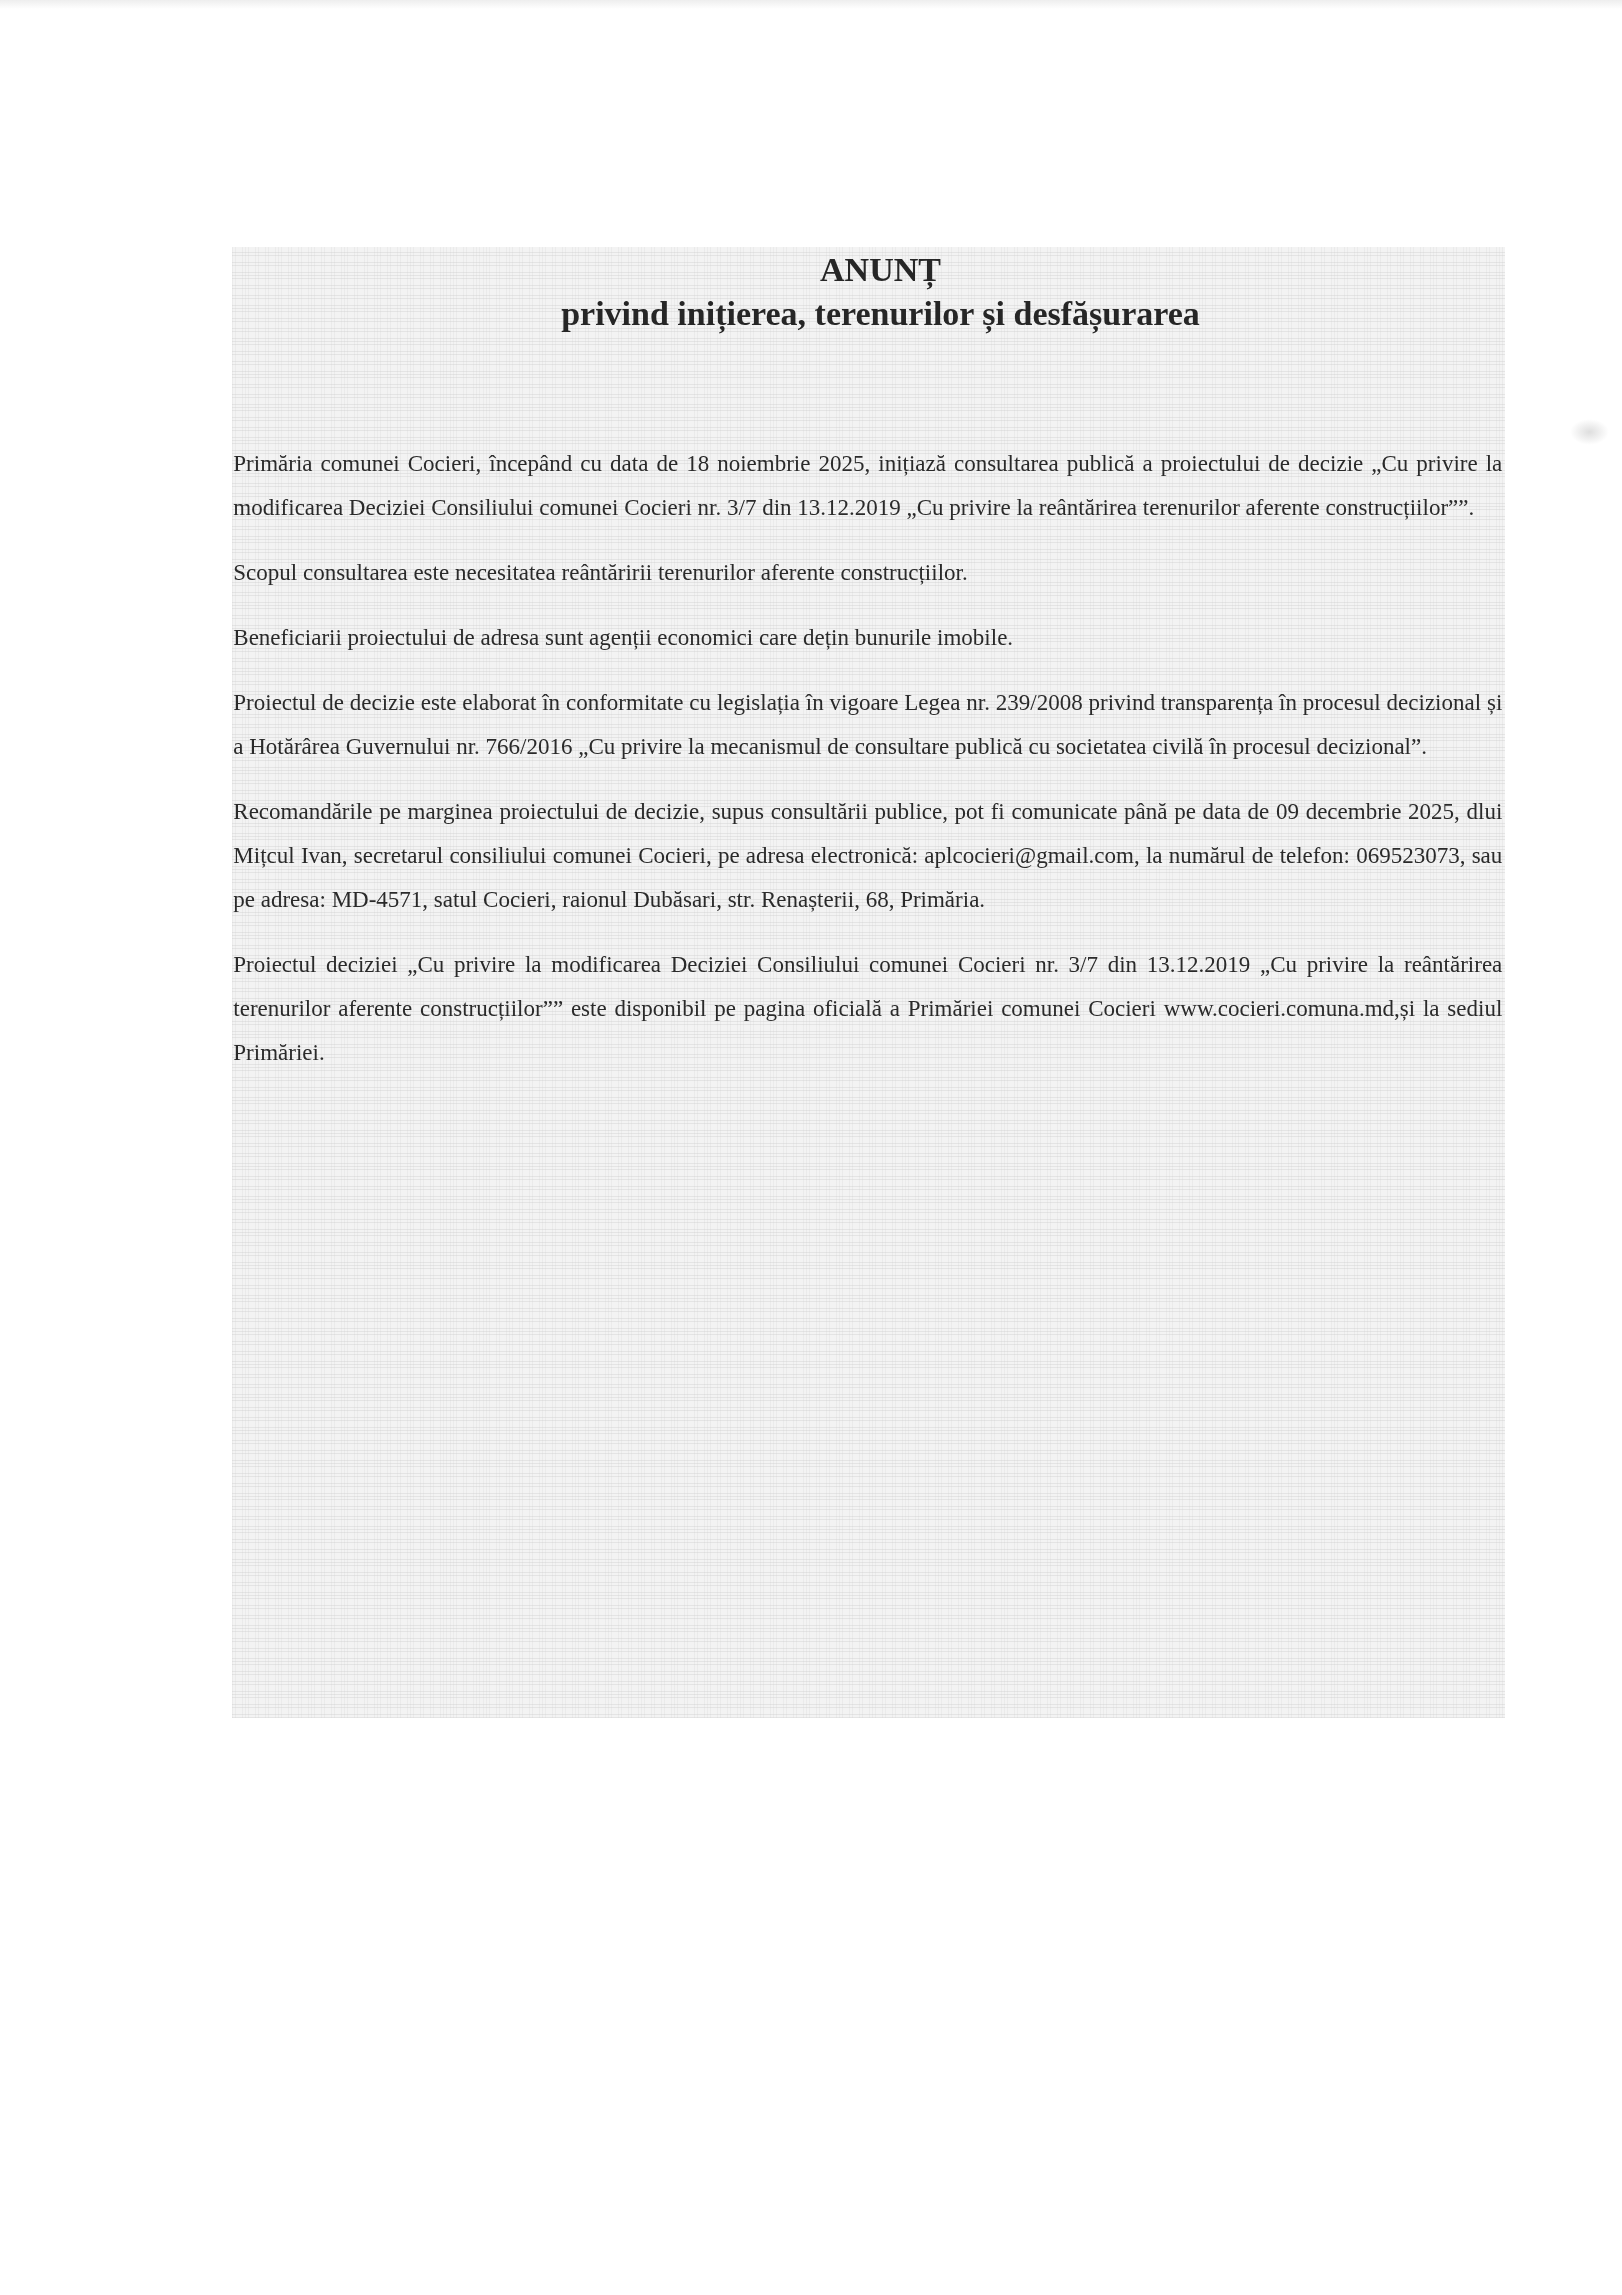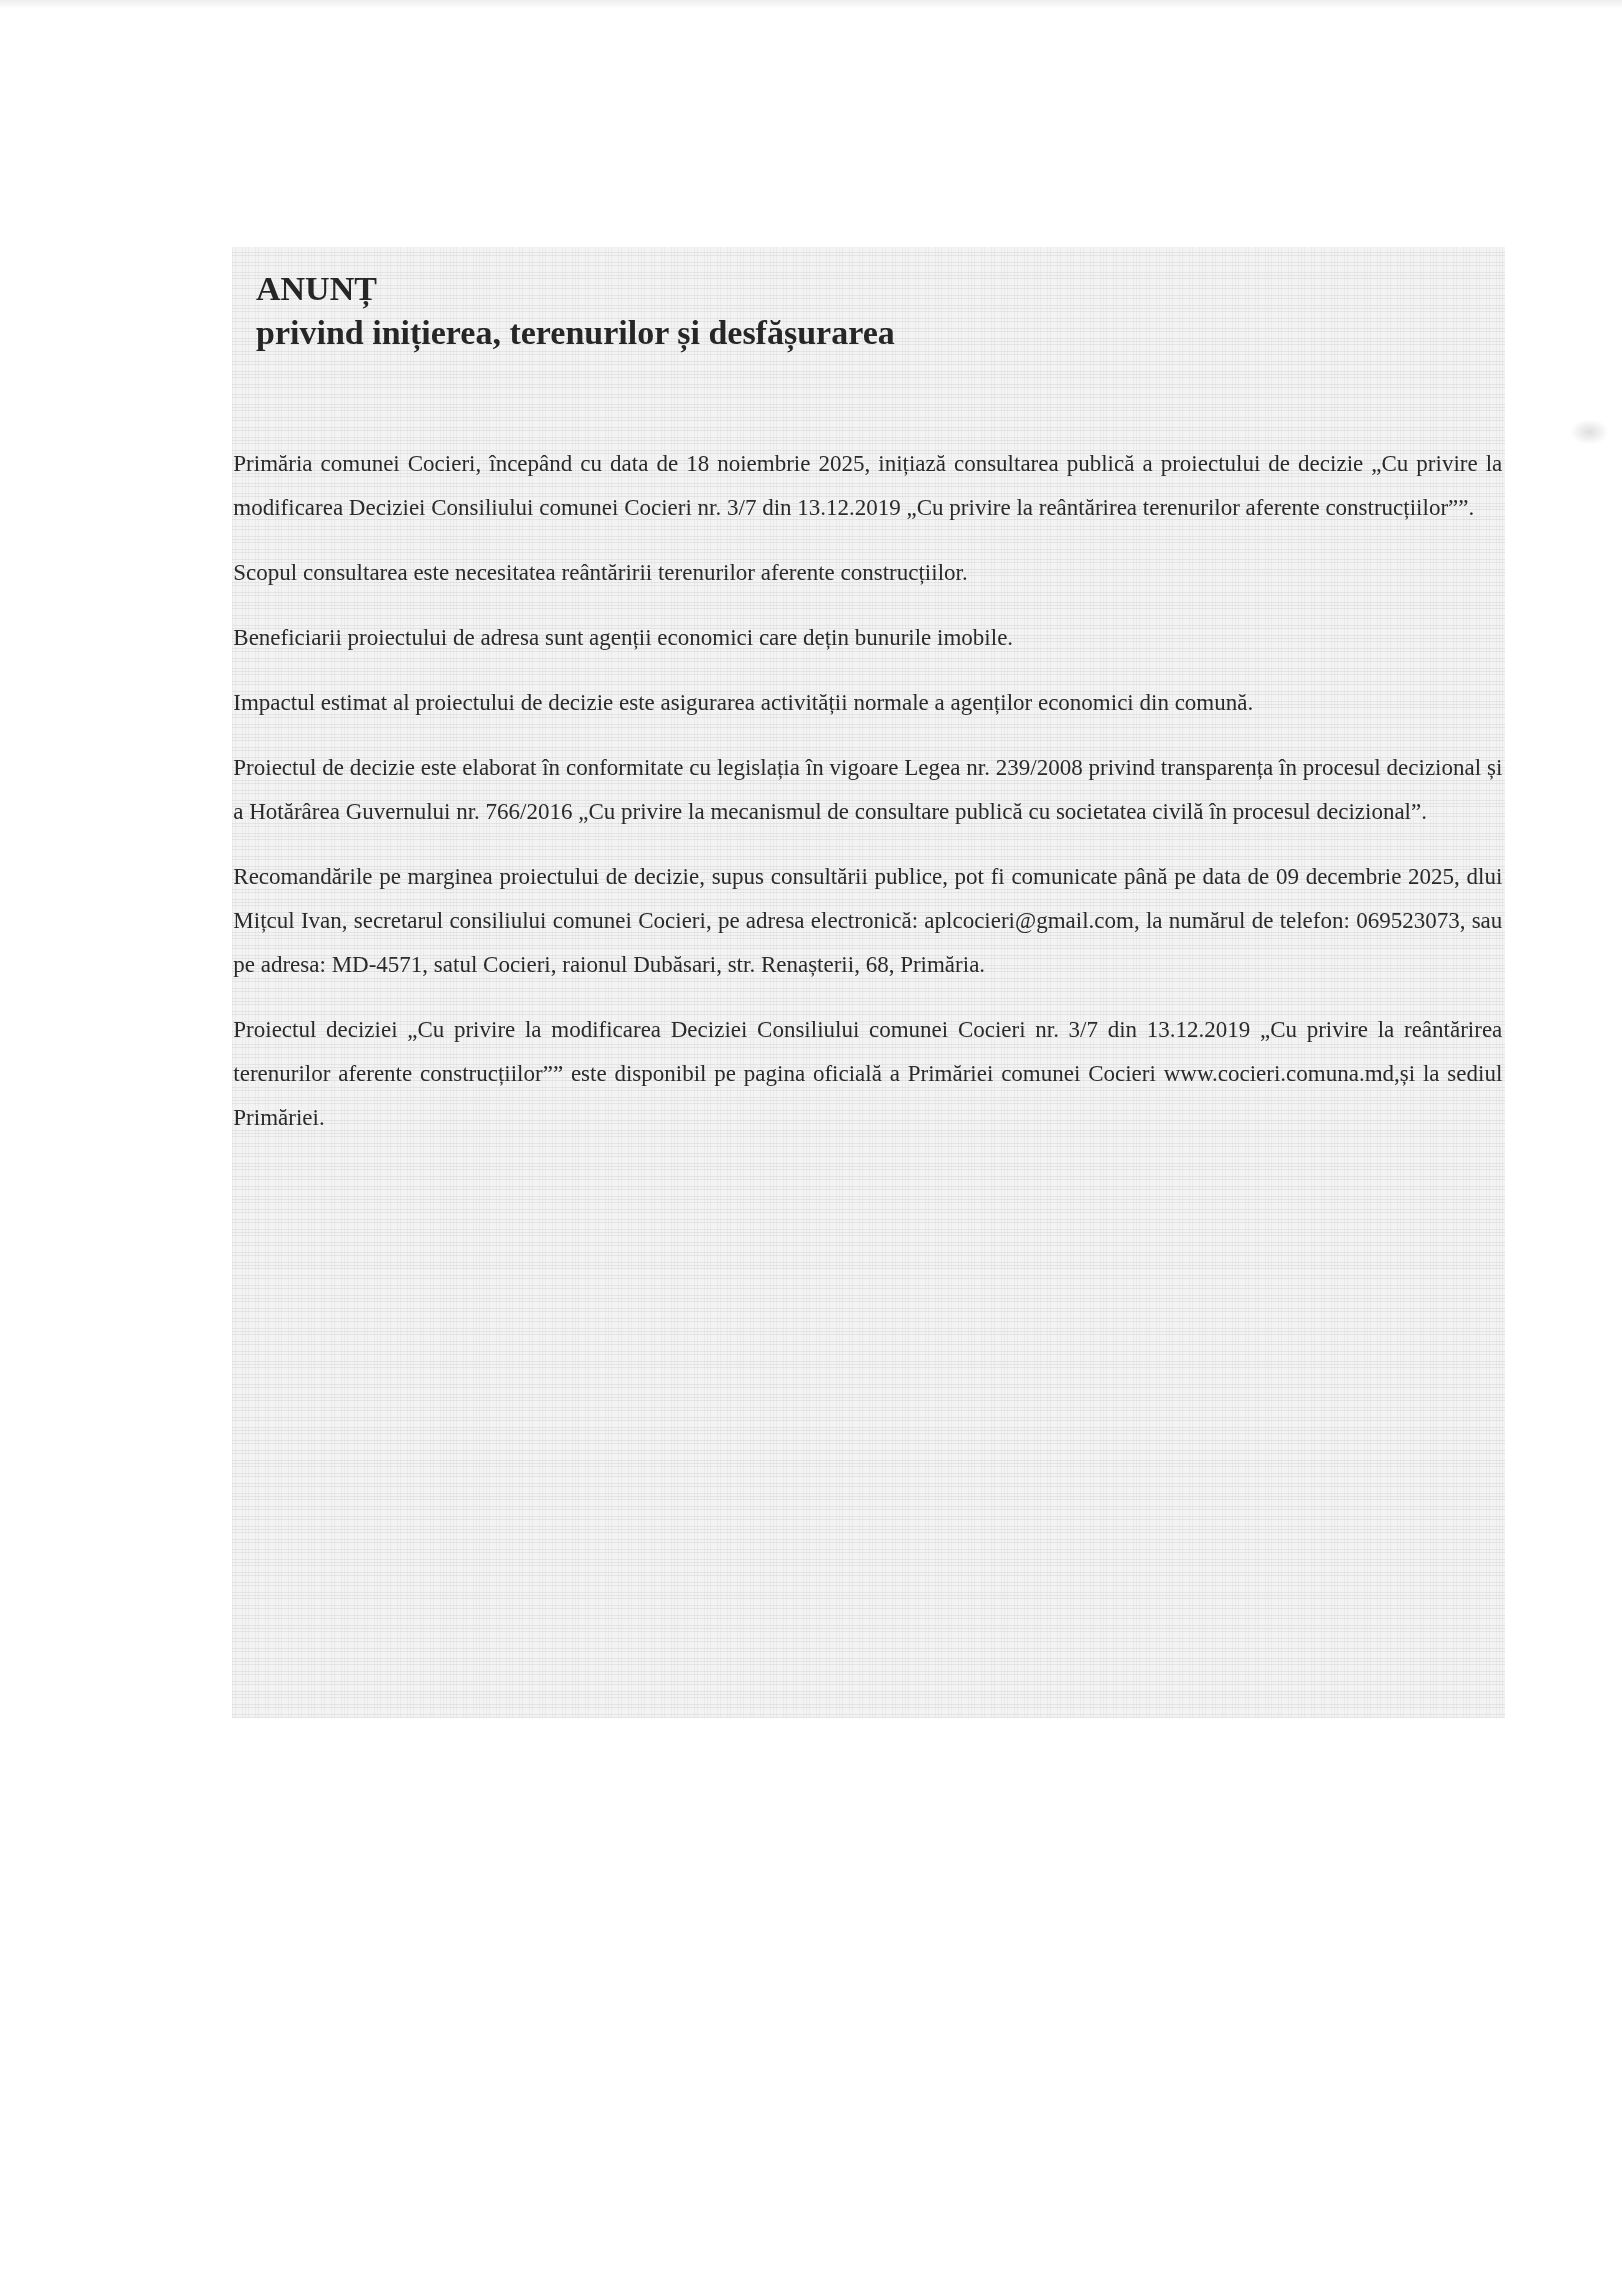--- a/index.html
+++ b/index.html
@@ -34,25 +34,25 @@
     top: 247px;
     width: 1273px;
     height: 1471px;
     background-color: #f3f3f3;
     background-image:
       repeating-linear-gradient(0deg, rgba(200,200,200,0.35) 0 0.7px, transparent 0.7px 3.3px),
       repeating-linear-gradient(90deg, rgba(210,210,210,0.25) 0 0.7px, transparent 0.7px 3.3px);
     box-sizing: border-box;
   }
   .heading {
-    text-align: left;
+    text-align: center;
     font-weight: bold;
     font-size: 34px;
     line-height: 44px;
-    margin-top: 20px;
+    margin-top: 1px;
     color: #262626;
     padding-left: 24px;
   }
   .heading div { margin: 0; }
   .body-text {
     position: absolute;
     left: 1.3px;
     top: 195px;
     width: 1269px;
     font-size: 23px;
@@ -77,19 +77,18 @@
 <div class="text-block">
   <div class="heading">
     <div>ANUNȚ</div>
     <div>privind inițierea, terenurilor și desfășurarea</div>
   </div>
 
   <div class="body-text">
     <p>Primăria comunei Cocieri, începând cu data de 18 noiembrie 2025, inițiază consultarea publică a proiectului de decizie „Cu privire la modificarea Deciziei Consiliului comunei Cocieri nr. 3/7 din 13.12.2019 „Cu privire la reântărirea terenurilor aferente construcțiilor””.</p>
     <p>Scopul consultarea este necesitatea reântăririi terenurilor aferente construcțiilor.</p>
     <p>Beneficiarii proiectului de adresa sunt agenții economici care dețin bunurile imobile.</p>
-    <p>Impactul estimat al proiectului de decizie este asigurarea activității normale a agenților economici din comună.</p>
     <p>Proiectul de decizie este elaborat în conformitate cu legislația în vigoare Legea nr. 239/2008 privind transparența în procesul decizional și a Hotărârea Guvernului nr. 766/2016 „Cu privire la mecanismul de consultare publică cu societatea civilă în procesul decizional”.</p>
     <p>Recomandările pe marginea proiectului de decizie, supus consultării publice, pot fi comunicate până pe data de 09 decembrie 2025, dlui Mițcul Ivan, secretarul consiliului comunei Cocieri, pe adresa electronică: aplcocieri@gmail.com, la numărul de telefon: 069523073, sau pe adresa: MD-4571, satul Cocieri, raionul Dubăsari, str. Renașterii, 68, Primăria.</p>
     <p><span>Proiectul deciziei „Cu privire la modificarea Deciziei Consiliului comunei Cocieri nr. 3/7 din 13.12.2019 „Cu privire la reântărirea terenurilor aferente construcțiilor”” este disponibil pe pagina oficială a Primăriei comunei Cocieri </span><span class="link">www.cocieri.comuna.md</span><span>,și la sediul Primăriei.</span></p>
   </div>
 </div>
 
 
 </body></html>

